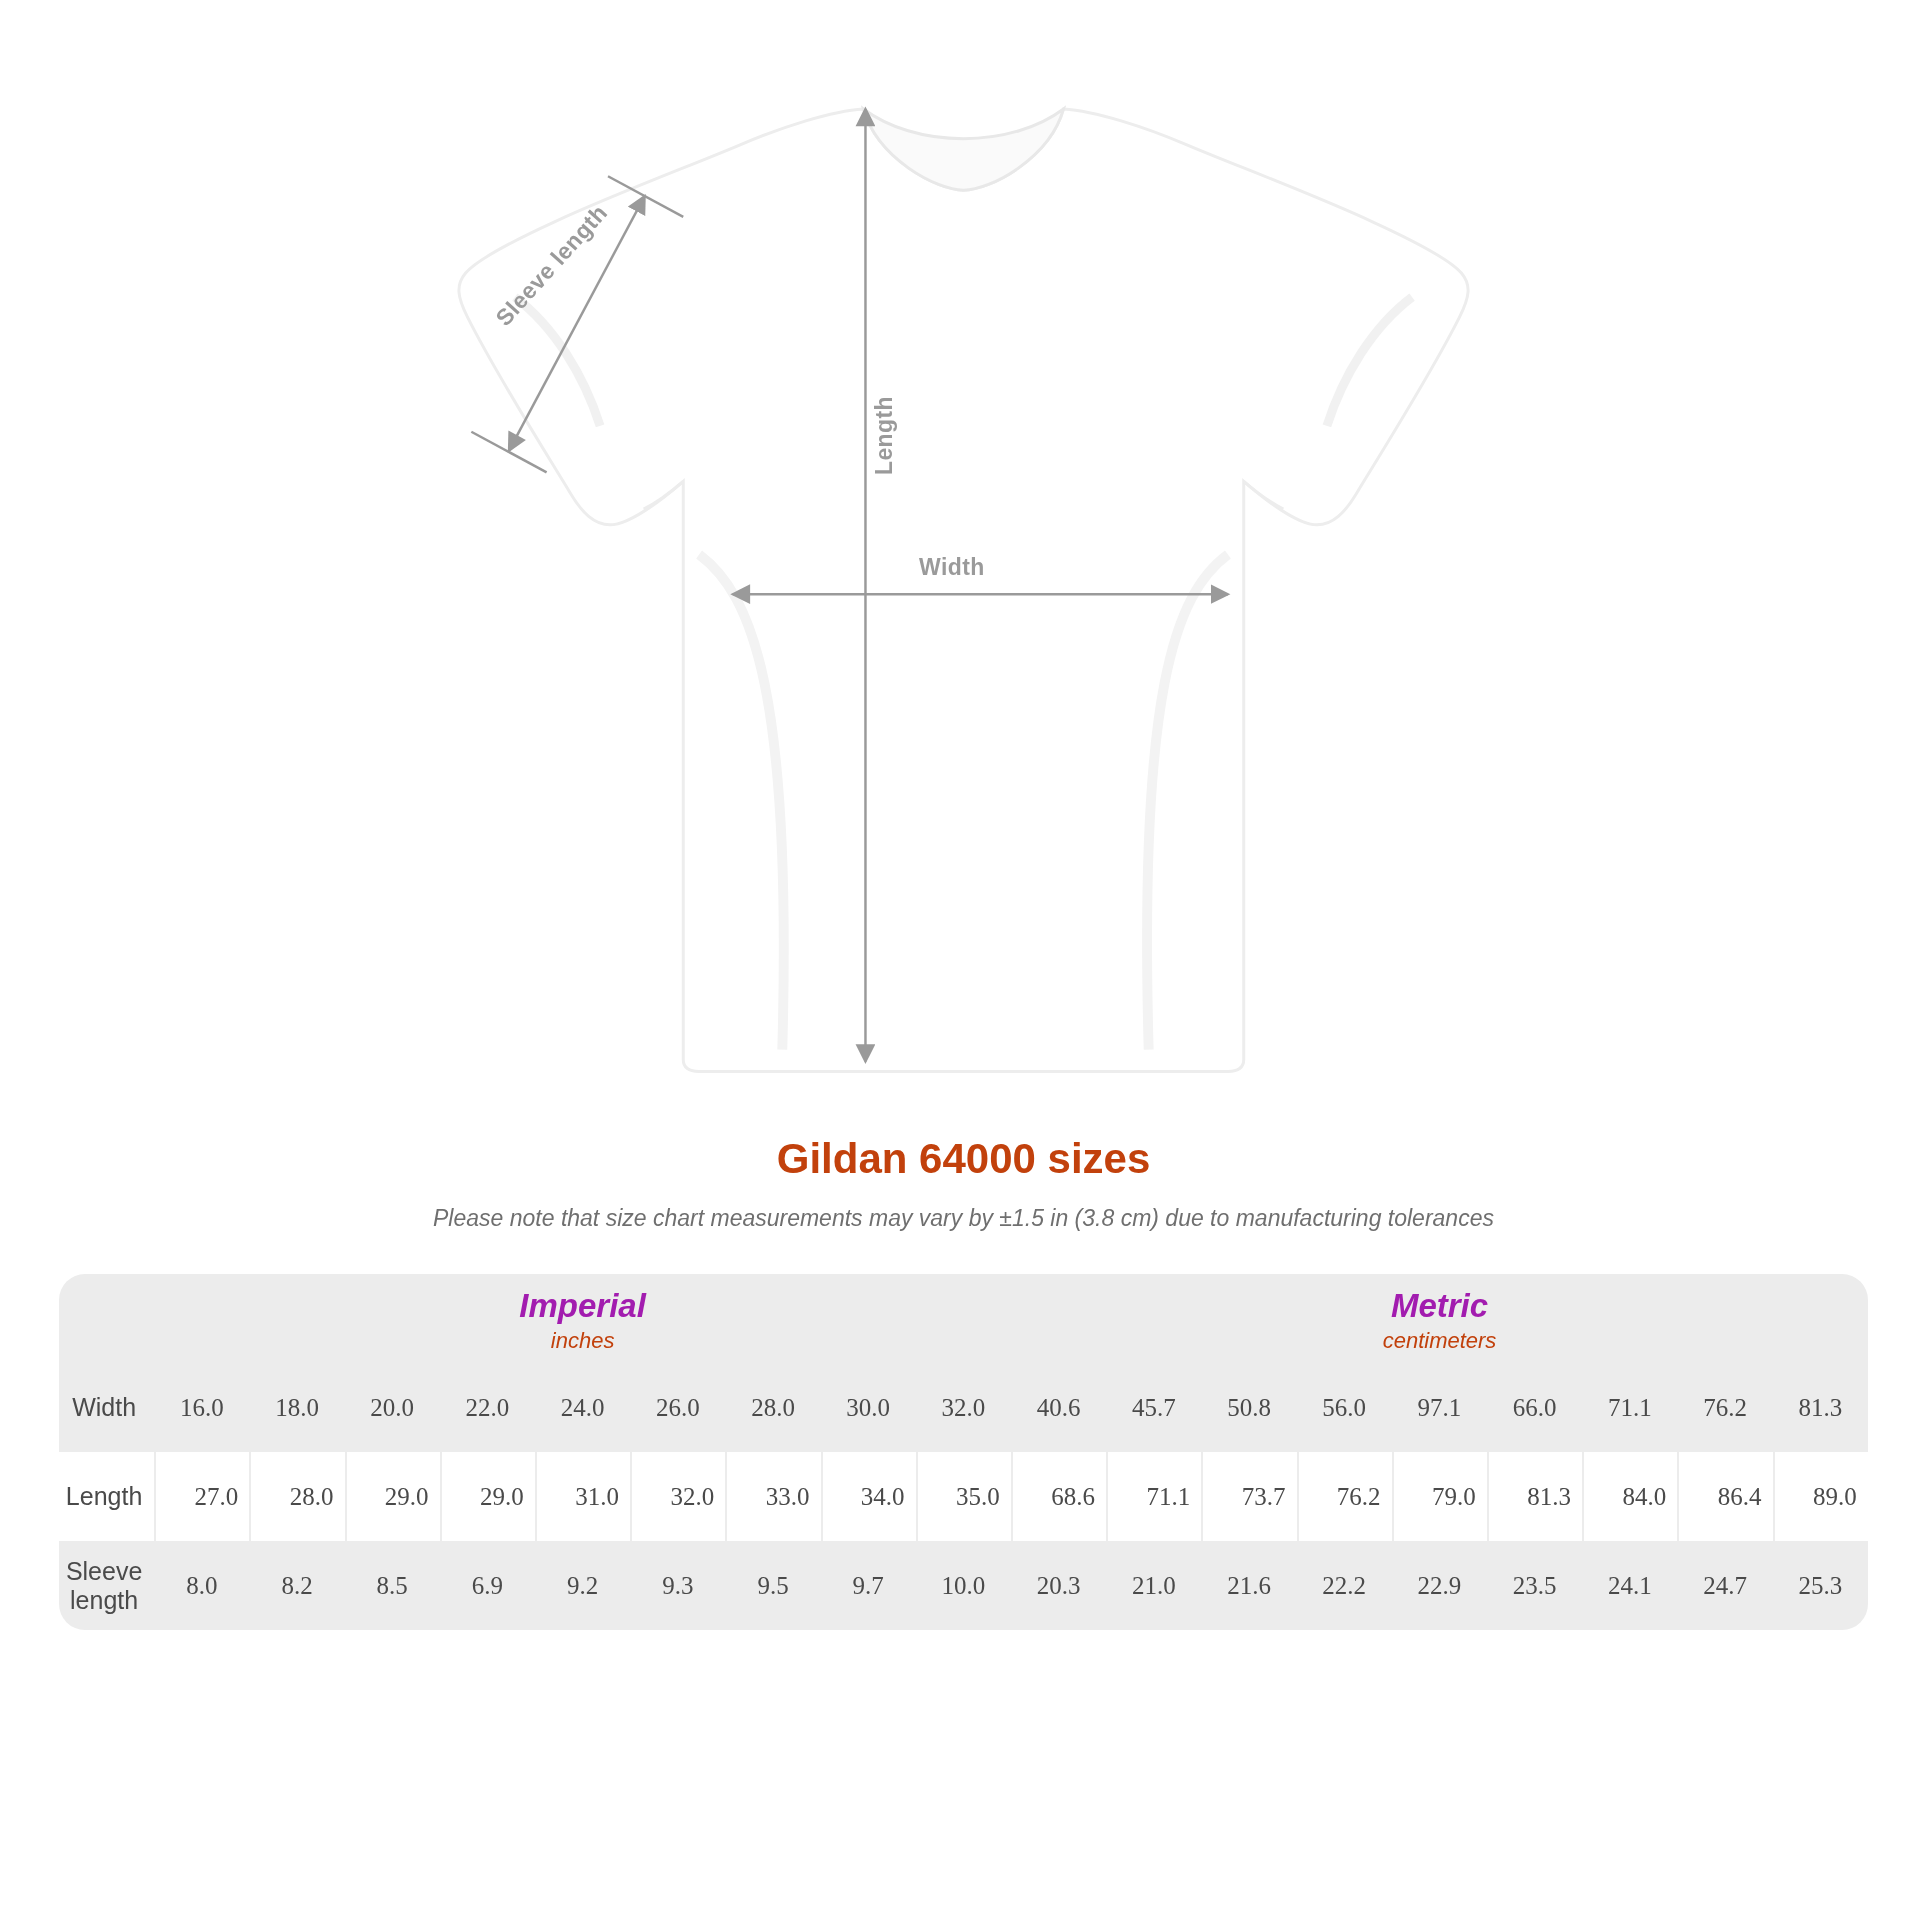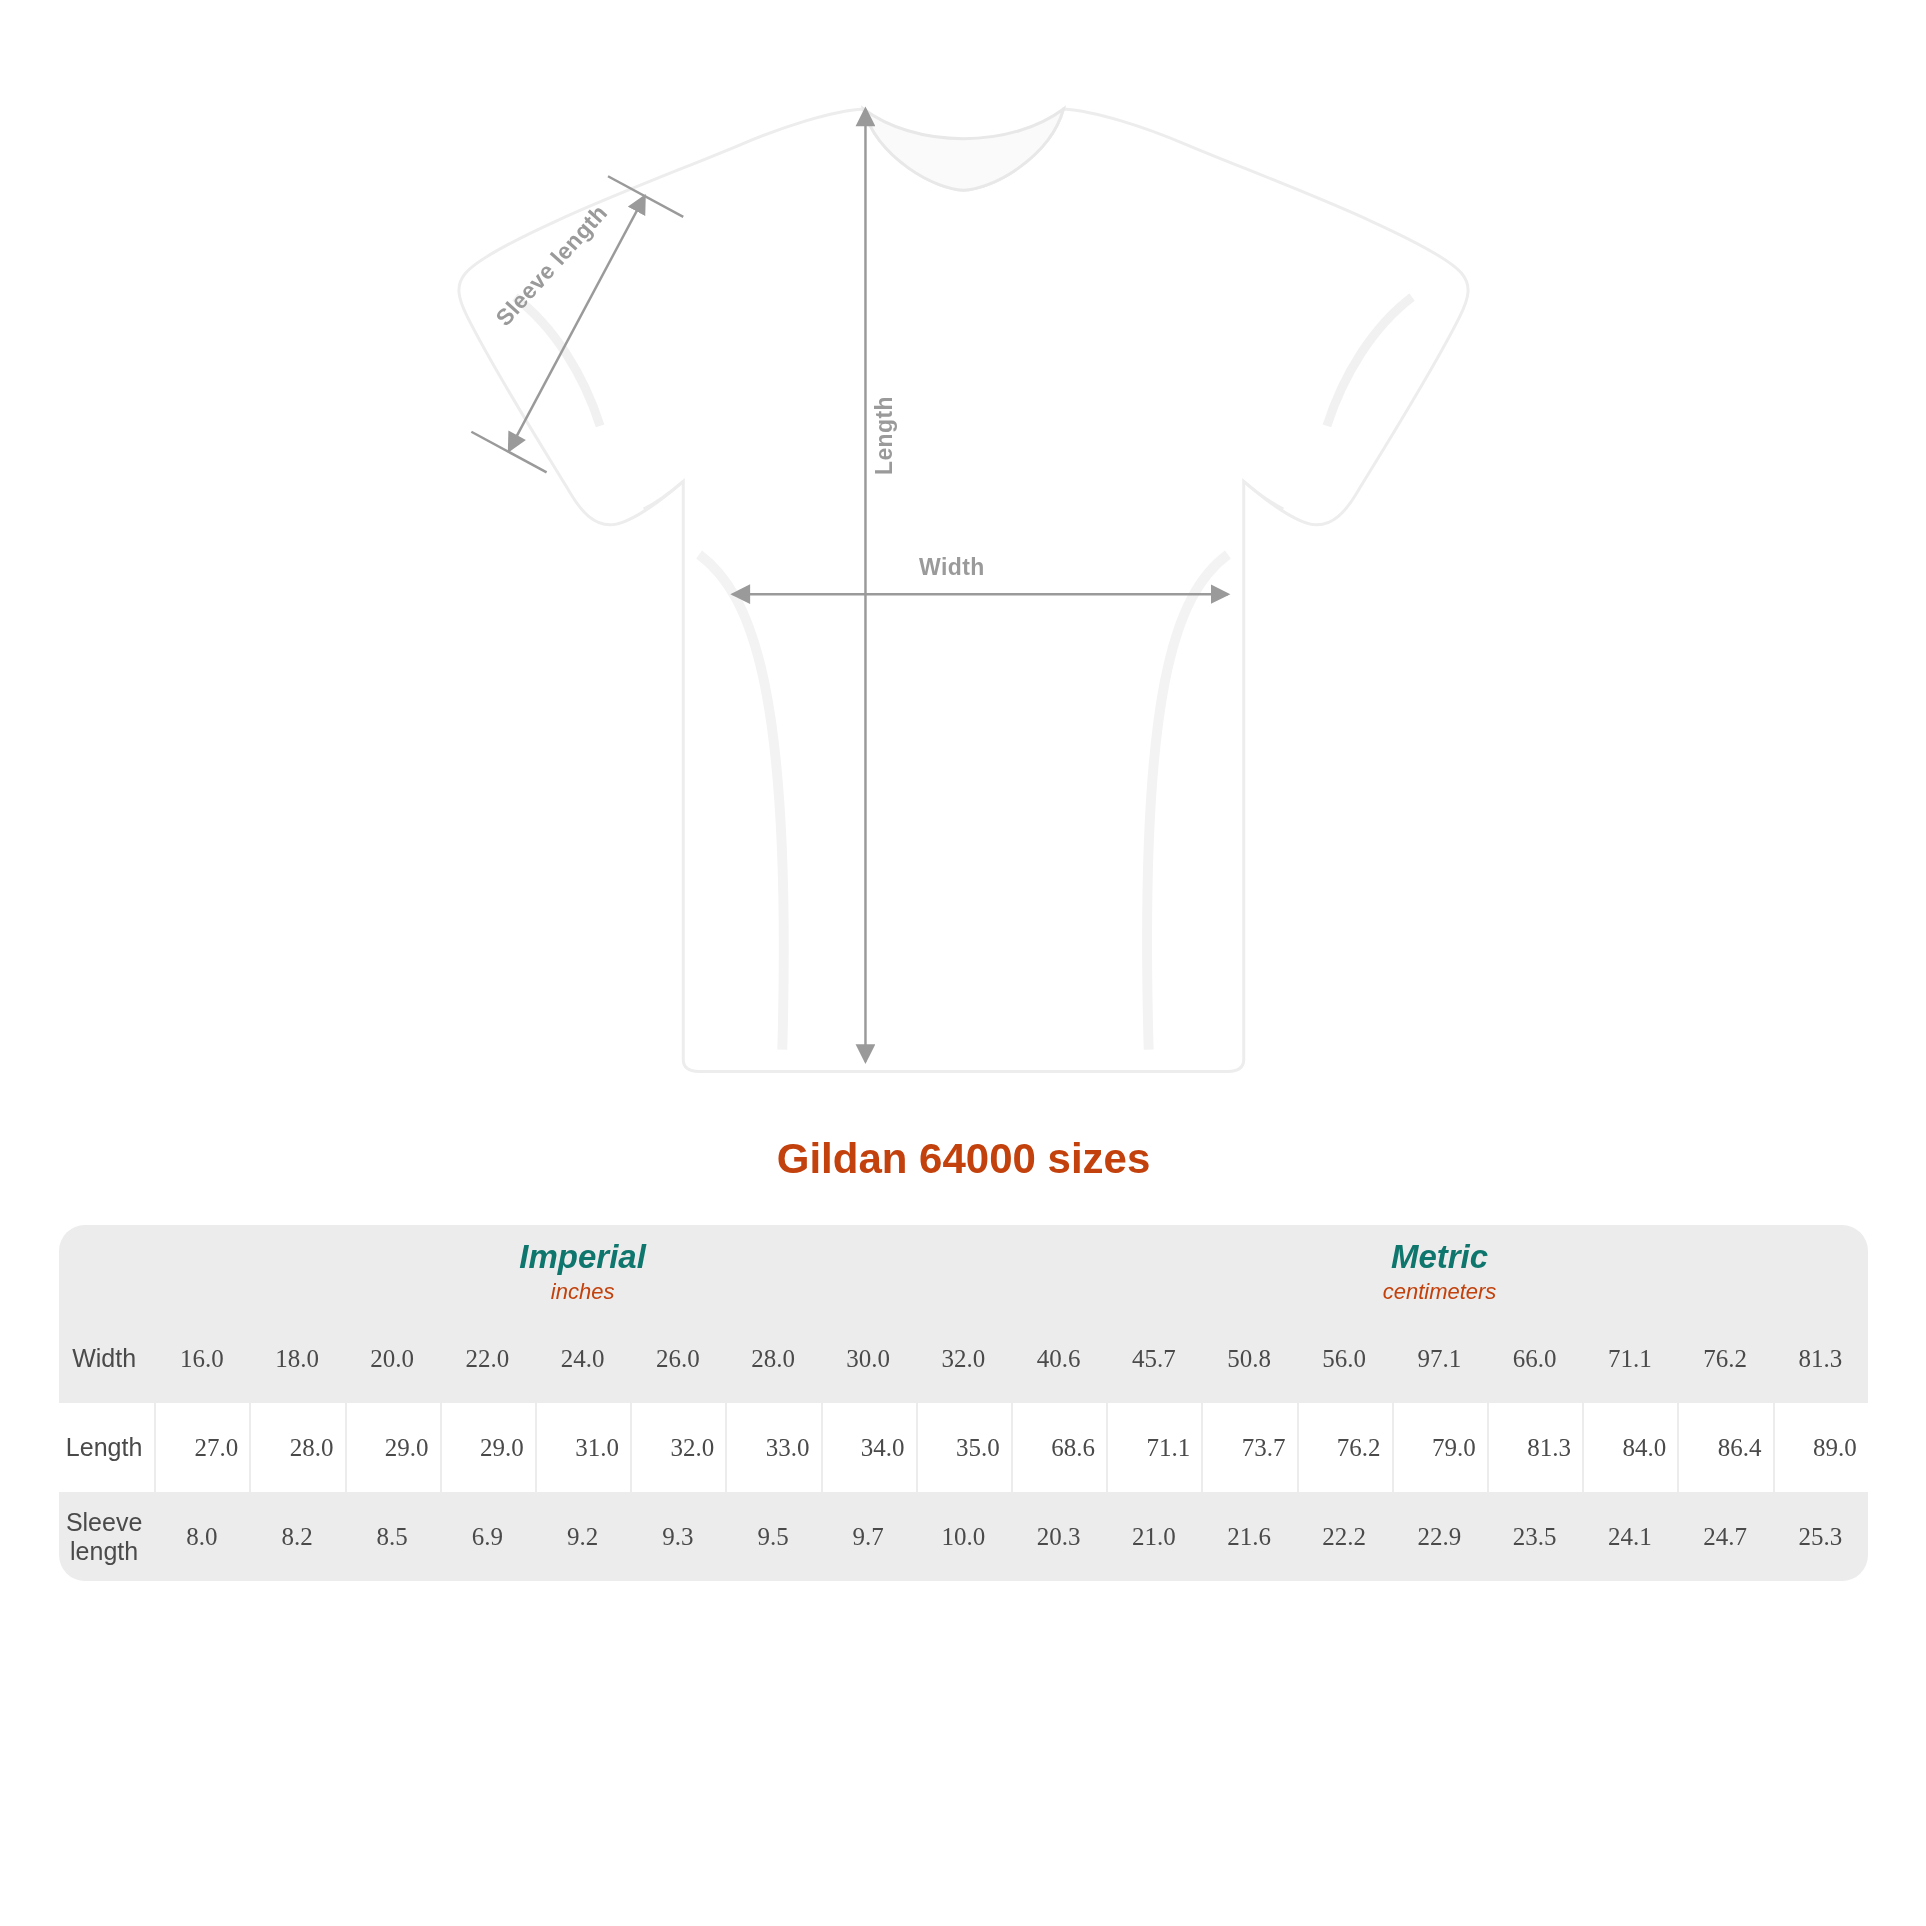--- a/index.html
+++ b/index.html
@@ -98,21 +98,21 @@
   
   .unit-row td {
     background: #ececec;
     height: 149px;
     padding-top: 6px;
   }
   .unit-name {
     font-size: 33px;
     font-style: italic;
     font-weight: bold;
-    color: #0f766e;
+    color: #a21caf;
     line-height: 1.25;
   }
   .unit-sub {
     font-size: 22px;
     font-style: italic;
     color: #c2410c;
     line-height: 1.4;
   }
   .head-row td {
     background: #ffffff;
@@ -194,20 +194,21 @@
       <line x1="476" y1="436" x2="552" y2="477" stroke="#9a9a9a" stroke-width="2.5"></line>
       <line x1="614" y1="178" x2="690" y2="219" stroke="#9a9a9a" stroke-width="2.5"></line>
     </svg>
 
     <div class="dim-label label-length">Length</div>
     <div class="dim-label label-width">Width</div>
     <div class="dim-label label-sleeve">Sleeve length</div>
   </div>
 
   <div class="chart-title">Gildan 64000 sizes</div>
+  <div class="chart-note">Please note that size chart measurements may vary by ±1.5 in (3.8 cm) due to manufacturing tolerances</div>
 
   <div class="table-wrap">
     <table class="size-table">
       <tbody id="table-body">
         <tr class="unit-row">
           <td></td>
           <td colspan="9">
             <div class="unit-name">Imperial</div>
             <div class="unit-sub">inches</div>
           </td>

